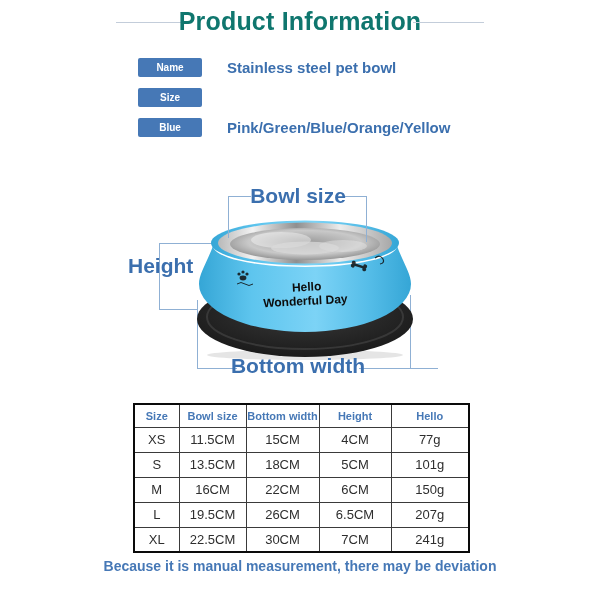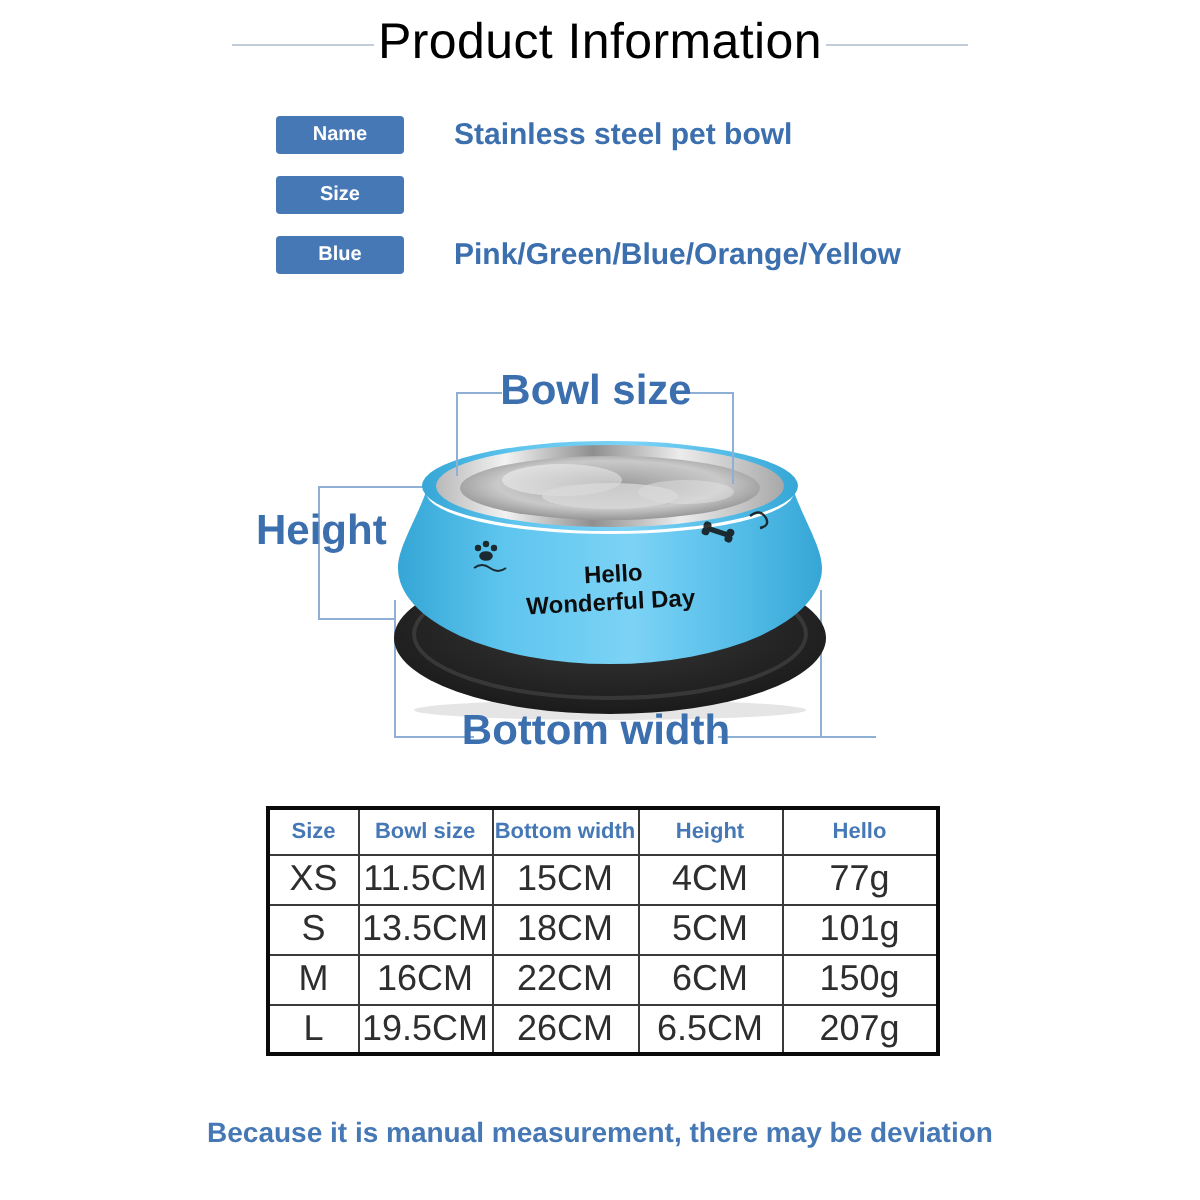--- a/index.html
+++ b/index.html
@@ -1,21 +1,21 @@
 <!DOCTYPE html>
 <html><head>
 <meta charset="utf-8">
 <style>
   * { margin:0; padding:0; box-sizing:border-box; }
   html,body { width:600px; height:600px; background:#fff; font-family:"Liberation Sans", sans-serif; }
   .page { position:relative; width:600px; height:600px; background:#fff; overflow:hidden; }
 
   
   .page-title { position:absolute; top:7px; left:300px; transform:translateX(-50%);
-    font-size:25px; font-weight:normal; color:#000000; letter-spacing:0.2px; white-space:nowrap; }
+    font-size:25px; font-weight:bold; color:#0f766e; letter-spacing:0.2px; white-space:nowrap; }
   .title-line { position:absolute; top:22px; height:1px; background:#c3cdda; }
   .title-line.left  { left:116px; width:71px; }
   .title-line.right { left:413px; width:71px; }
 
   
   .specs { position:absolute; left:138px; top:58px; }
   .spec-row { display:flex; align-items:center; height:19px; margin-bottom:11px; }
   .spec-badge { width:64px; height:19px; background:#4678b6; color:#fff; border-radius:2px;
     font-size:10px; font-weight:bold; display:flex; align-items:center; justify-content:center;
     white-space:nowrap; }
@@ -28,21 +28,21 @@
   .lbl-bowl-size   { left:298px; top:184px; transform:translateX(-50%); }
   .lbl-height      { left:128px; top:254px; }
   .lbl-bottom-width{ left:298px; top:354px; transform:translateX(-50%); }
   .bowl-svg { position:absolute; left:193px; top:216px; z-index:2; }
 
   
   .size-table { position:absolute; left:133px; top:403px; width:335px;
     border-collapse:collapse; table-layout:fixed; border:2px solid #0a0a0a; }
   .size-table th, .size-table td { border:1px solid #3a3a3a; text-align:center; vertical-align:middle; }
   .size-table th { height:23px; font-size:11px; font-weight:bold; color:#4678b6; }
-  .size-table td { height:25px; font-size:18px; font-weight:normal; color:#2e2e2e; }
+  .size-table td { height:25px; font-size:13px; font-weight:normal; color:#2e2e2e; }
   .col-size{width:45px}.col-bowl{width:67px}.col-bottom{width:73px}.col-height{width:72px}.col-weight{width:78px}
 
   
   .footer-note { position:absolute; left:0; top:558px; width:600px; text-align:center;
     font-size:14px; font-weight:bold; color:#4678b6; }
 </style>
 </head>
 <body>
 
 <div class="page">
@@ -188,18 +188,25 @@
         <td>6CM</td>
         <td>150g</td>
       </tr>
       <tr>
         <td>L</td>
         <td>19.5CM</td>
         <td>26CM</td>
         <td>6.5CM</td>
         <td>207g</td>
       </tr>
+      <tr>
+        <td>XL</td>
+        <td>22.5CM</td>
+        <td>30CM</td>
+        <td>7CM</td>
+        <td>241g</td>
+      </tr>
     </tbody>
   </table>
 
   <div class="footer-note">Because it is manual measurement, there may be deviation</div>
 
 </div>
 
 </body></html>

